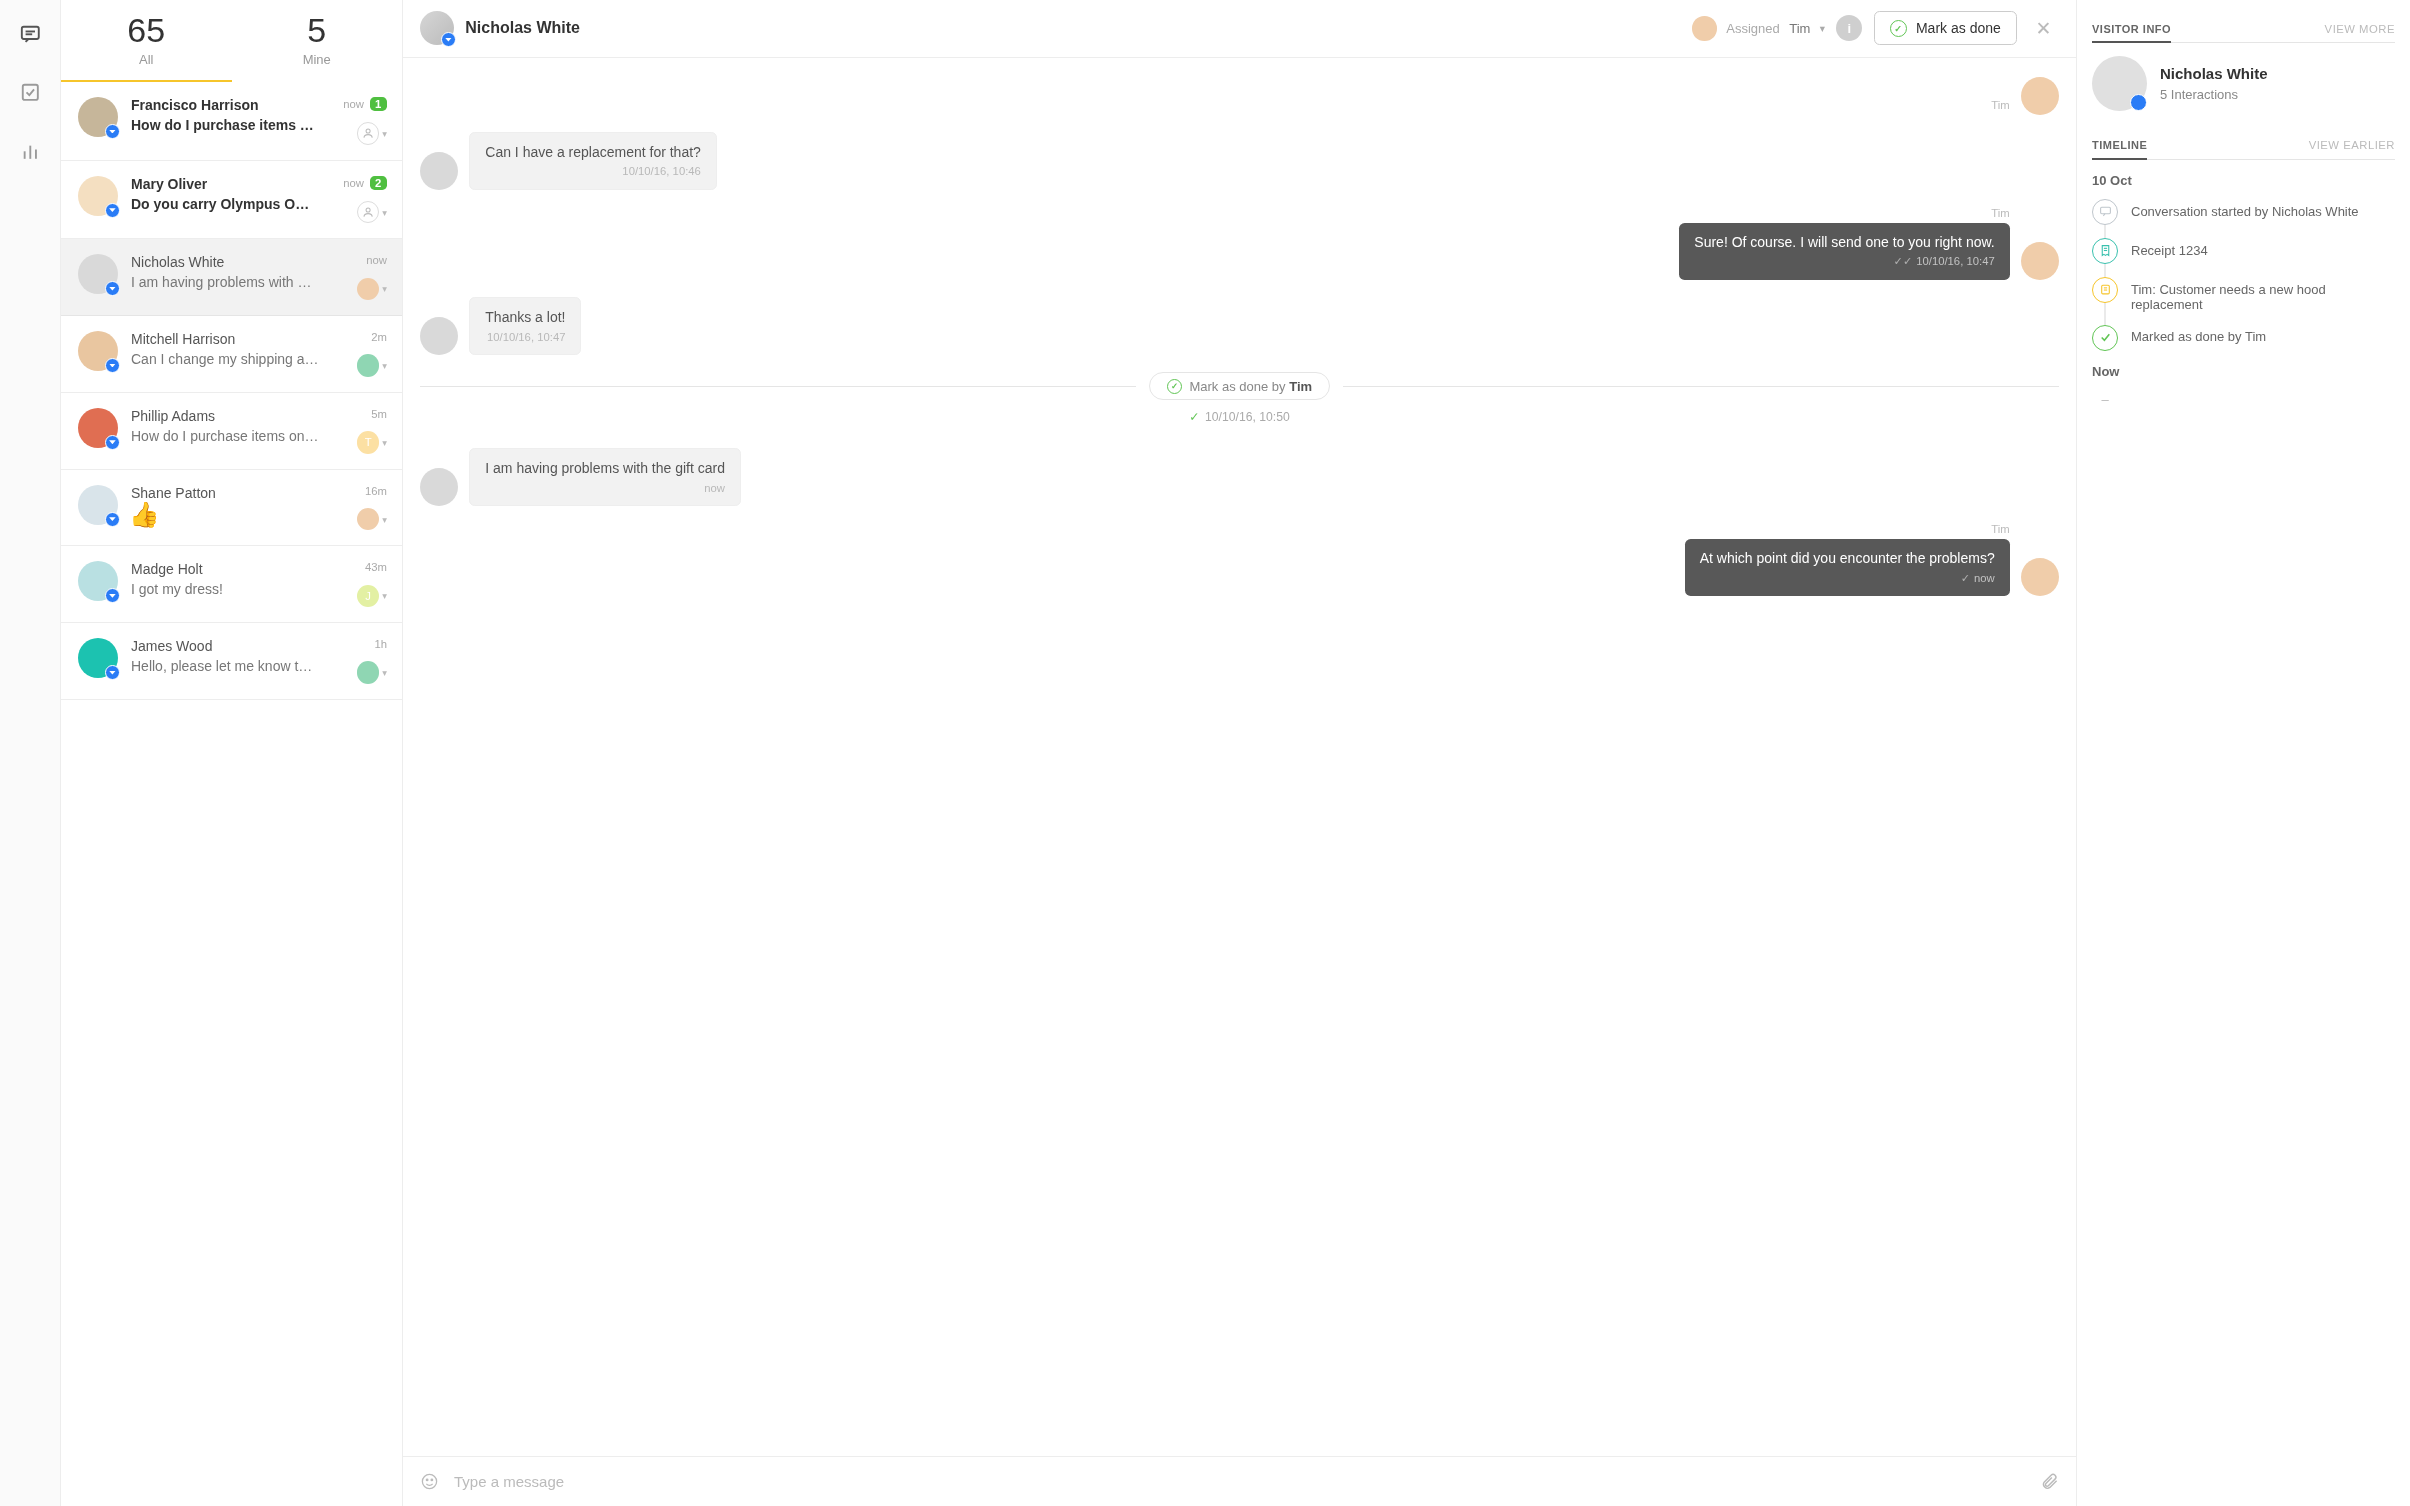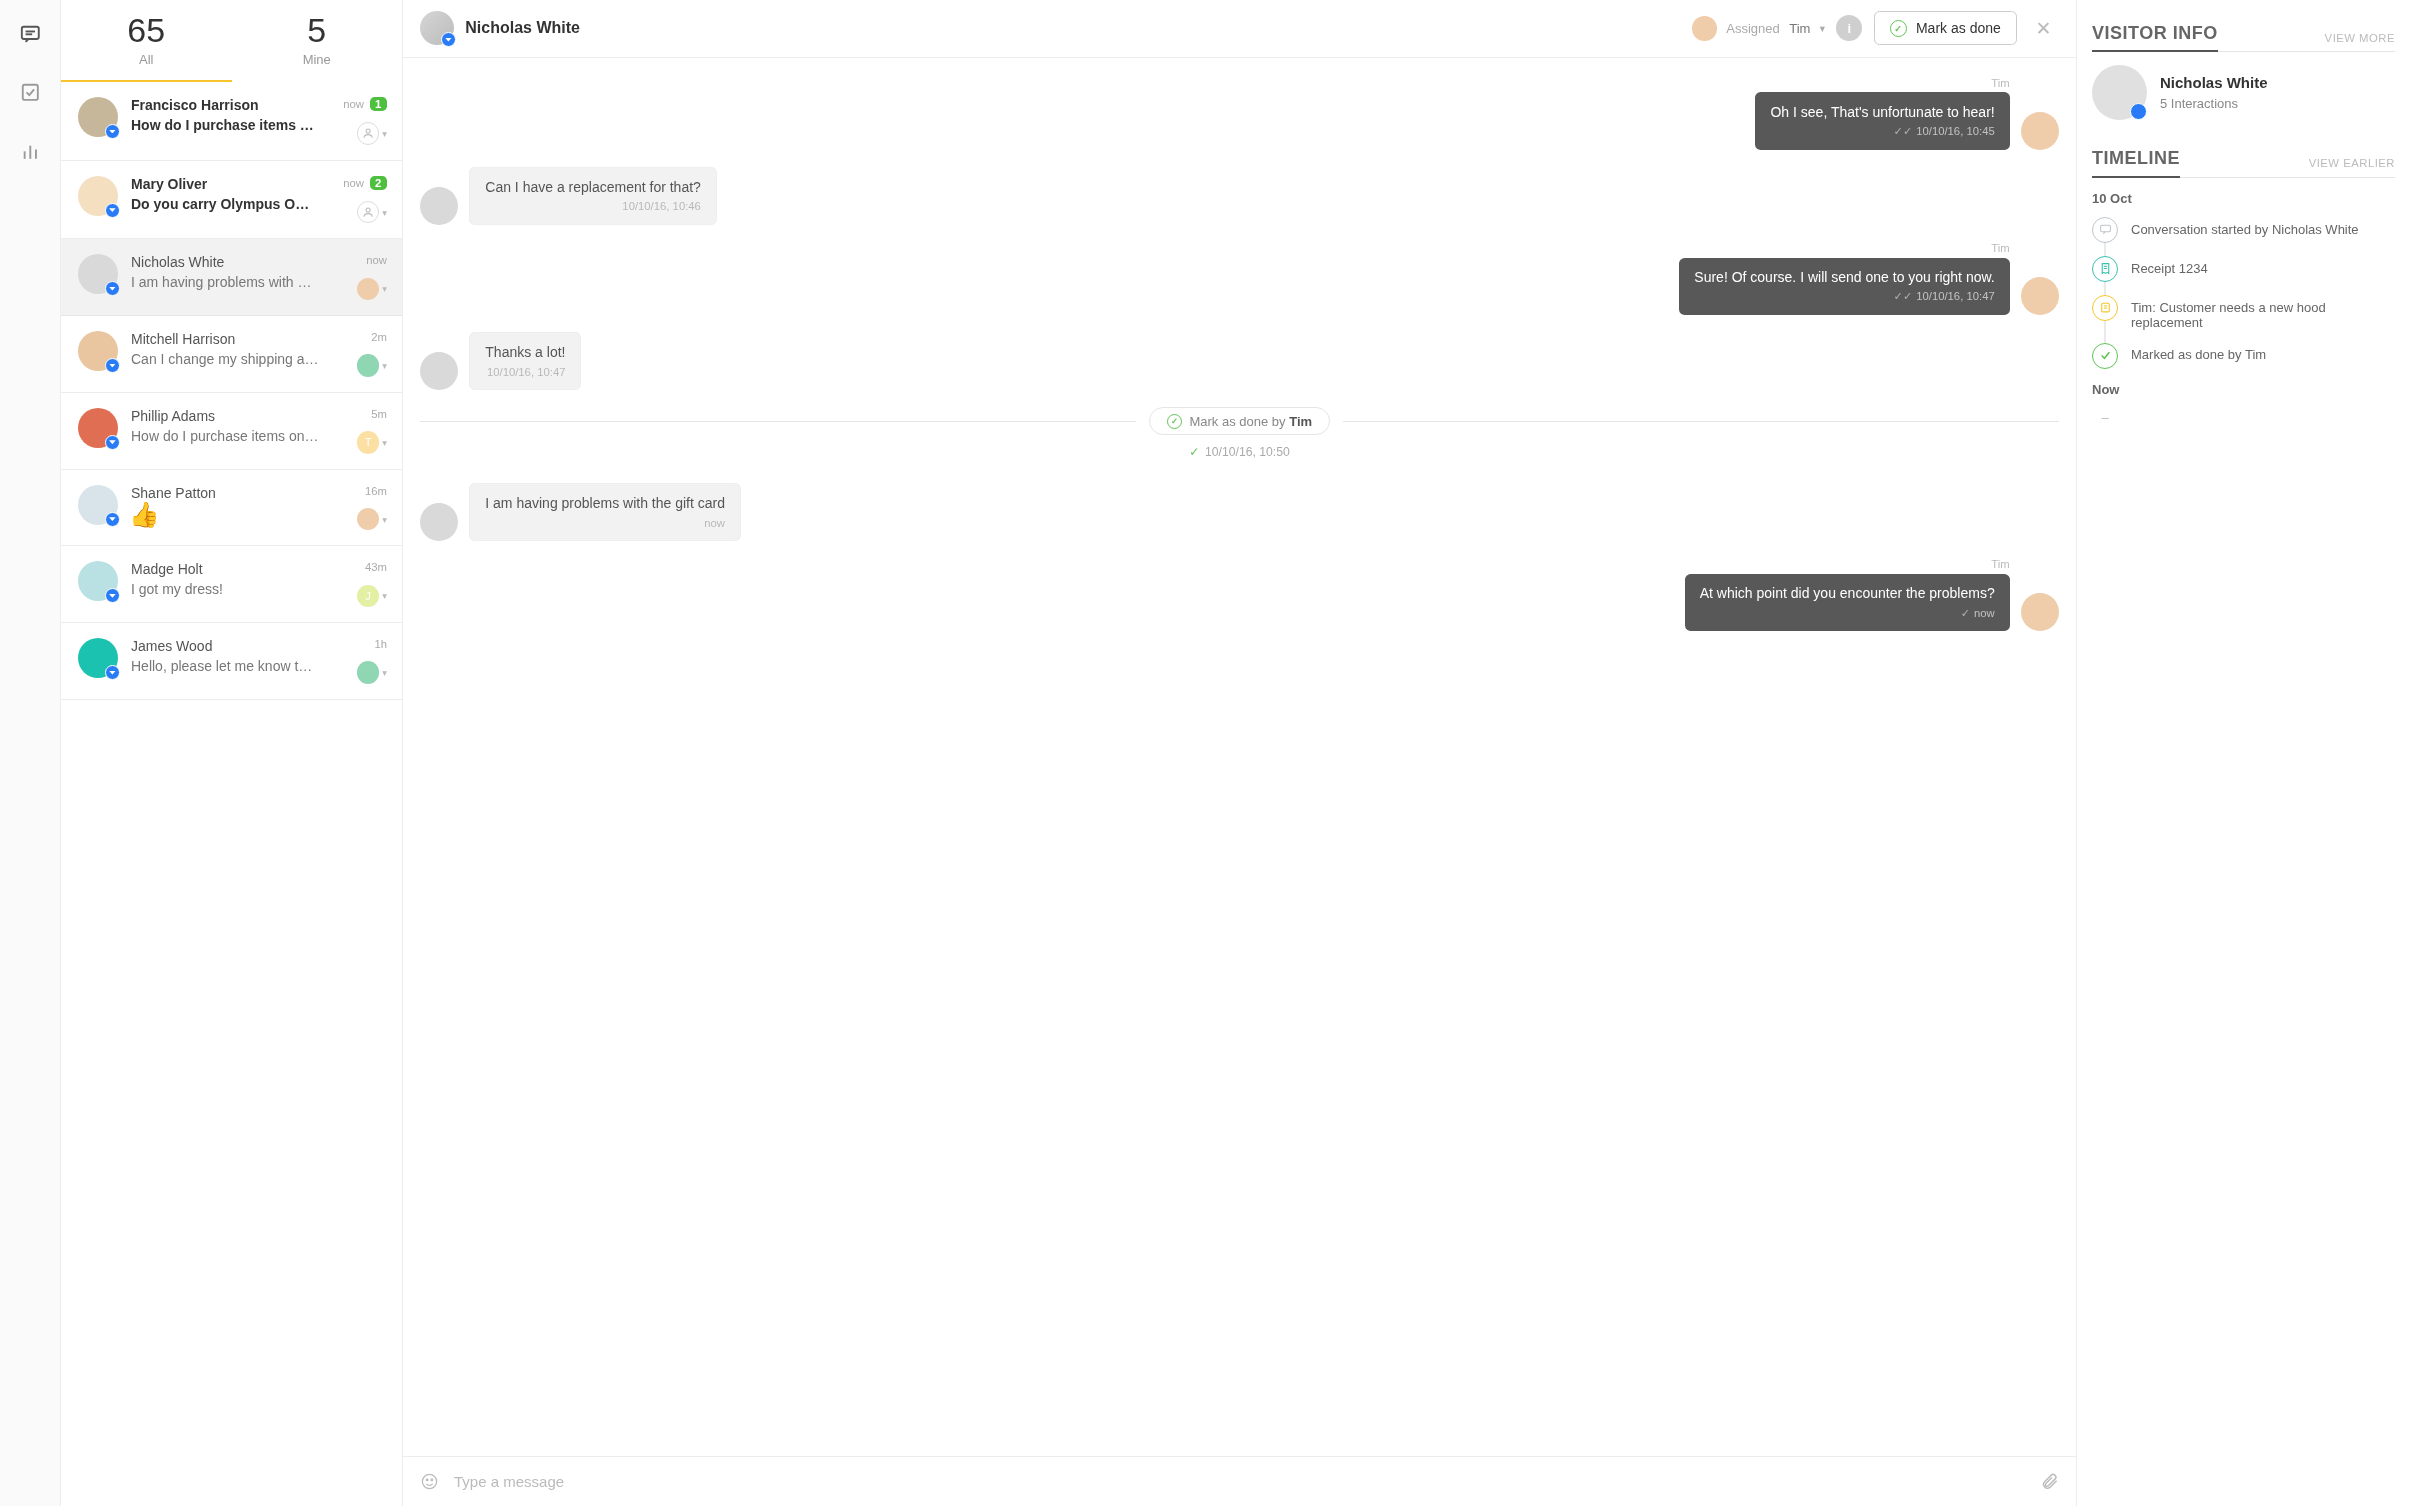--- a/index.html
+++ b/index.html
@@ -175,21 +175,21 @@
 
 .composer { border-top:0.9px solid var(--divider); padding: 15px 17px; display:flex; align-items:center; gap:15px;}
 .composer .smile { color:#bbb; }
 .composer input { flex:1; border:none; outline:none; font-size:15px; color:#333; }
 .composer input::placeholder { color:#bbb; }
 .composer .attach { color:#bbb; cursor:pointer;}
 
 
 .info { width: 333px; display:flex; flex-direction:column; padding: 22.6px 15px 0 15px; overflow:auto; }
 .sect-head { display:flex; justify-content:space-between; align-items:flex-end; border-bottom:0.9px solid #E5E5E5; padding-bottom:7.5px; margin-bottom: 13px;}
-.sect-head .t { font-size:18px; font-weight:700; color:#666; letter-spacing:0.5px;}
+.sect-head .t { font-size:11px; font-weight:700; color:#666; letter-spacing:0.5px;}
 .sect-head .more { font-size:11.3px; color:#bbb; letter-spacing:0.5px; cursor:pointer;}
 .sect-head .tab-under {
   position: relative;
 }
 .sect-head .tab-under::after {
   content:""; position:absolute; left:0; right:0; top:calc(100% + 6.6px); height:1.9px; background:#555;
 }
 .visitor-row { display:flex; gap:13px; align-items:center; margin-bottom: 28px;}
 .visitor-row .av-lg { width:55px; height:55px; border-radius:50%; background:#E0E0E0; position:relative;}
 .visitor-row .av-lg .badge-m { position:absolute; bottom:0; right:0; width:17px; height:17px; border-radius:50%; background:#2A7CF6; border:1.9px solid #fff;}
@@ -451,24 +451,20 @@
           <span>Mark as done</span>
         </div>
         <div class="close-btn">✕</div>
       </div>
 
       <div class="chat-scroll" id="chat-scroll">
           <div class="msg-row right">
     <div class="msg-av avc" style="background:#F0CDAA"></div>
     <div class="msg-col">
       <div class="author-tag">Tim</div>
-      <div class="bubble dark">
-        <div>Oh I see, That's unfortunate to hear!</div>
-        <div class="meta"><span style="opacity:.8;margin-right:3.8px;">✓✓</span>10/10/16, 10:45</div>
-      </div>
     </div>
           </div>
           <div class="msg-row ">
     <div class="msg-av avc" style="background:#D9D9D9"></div>
     <div class="msg-col">
 
       <div class="bubble light">
         <div>Can I have a replacement for that?</div>
         <div class="meta">10/10/16, 10:46</div>
       </div>

